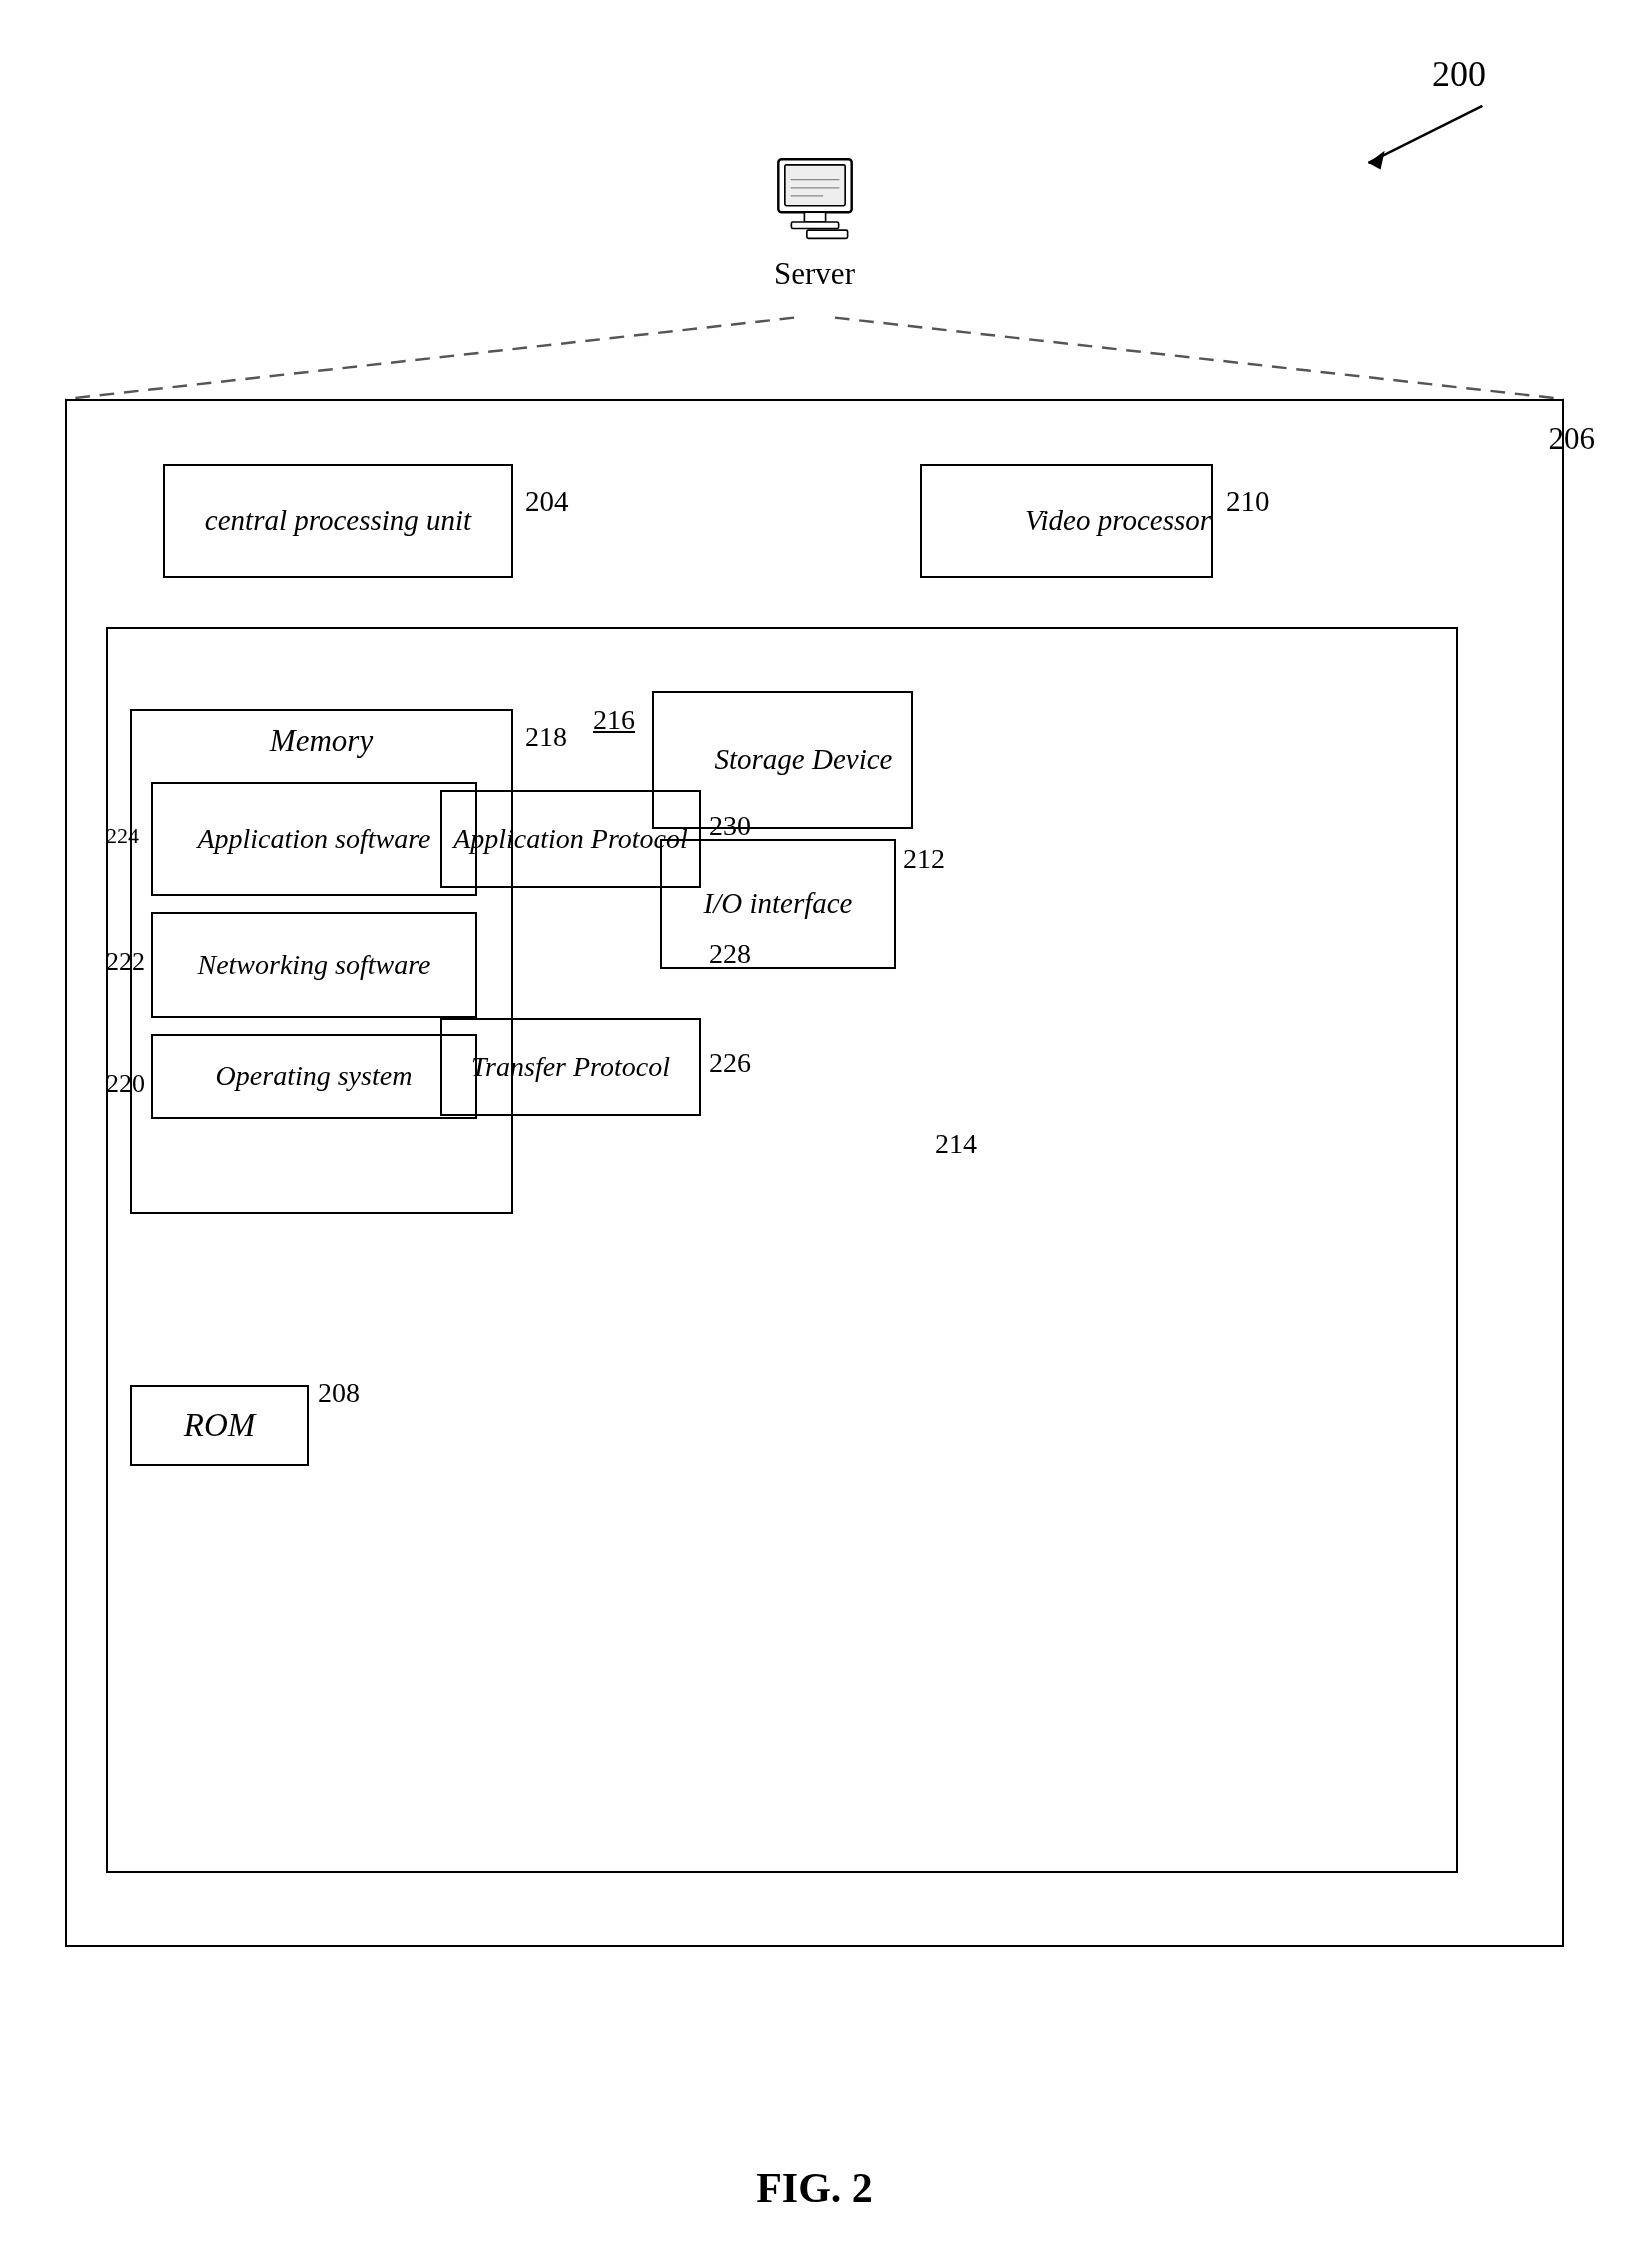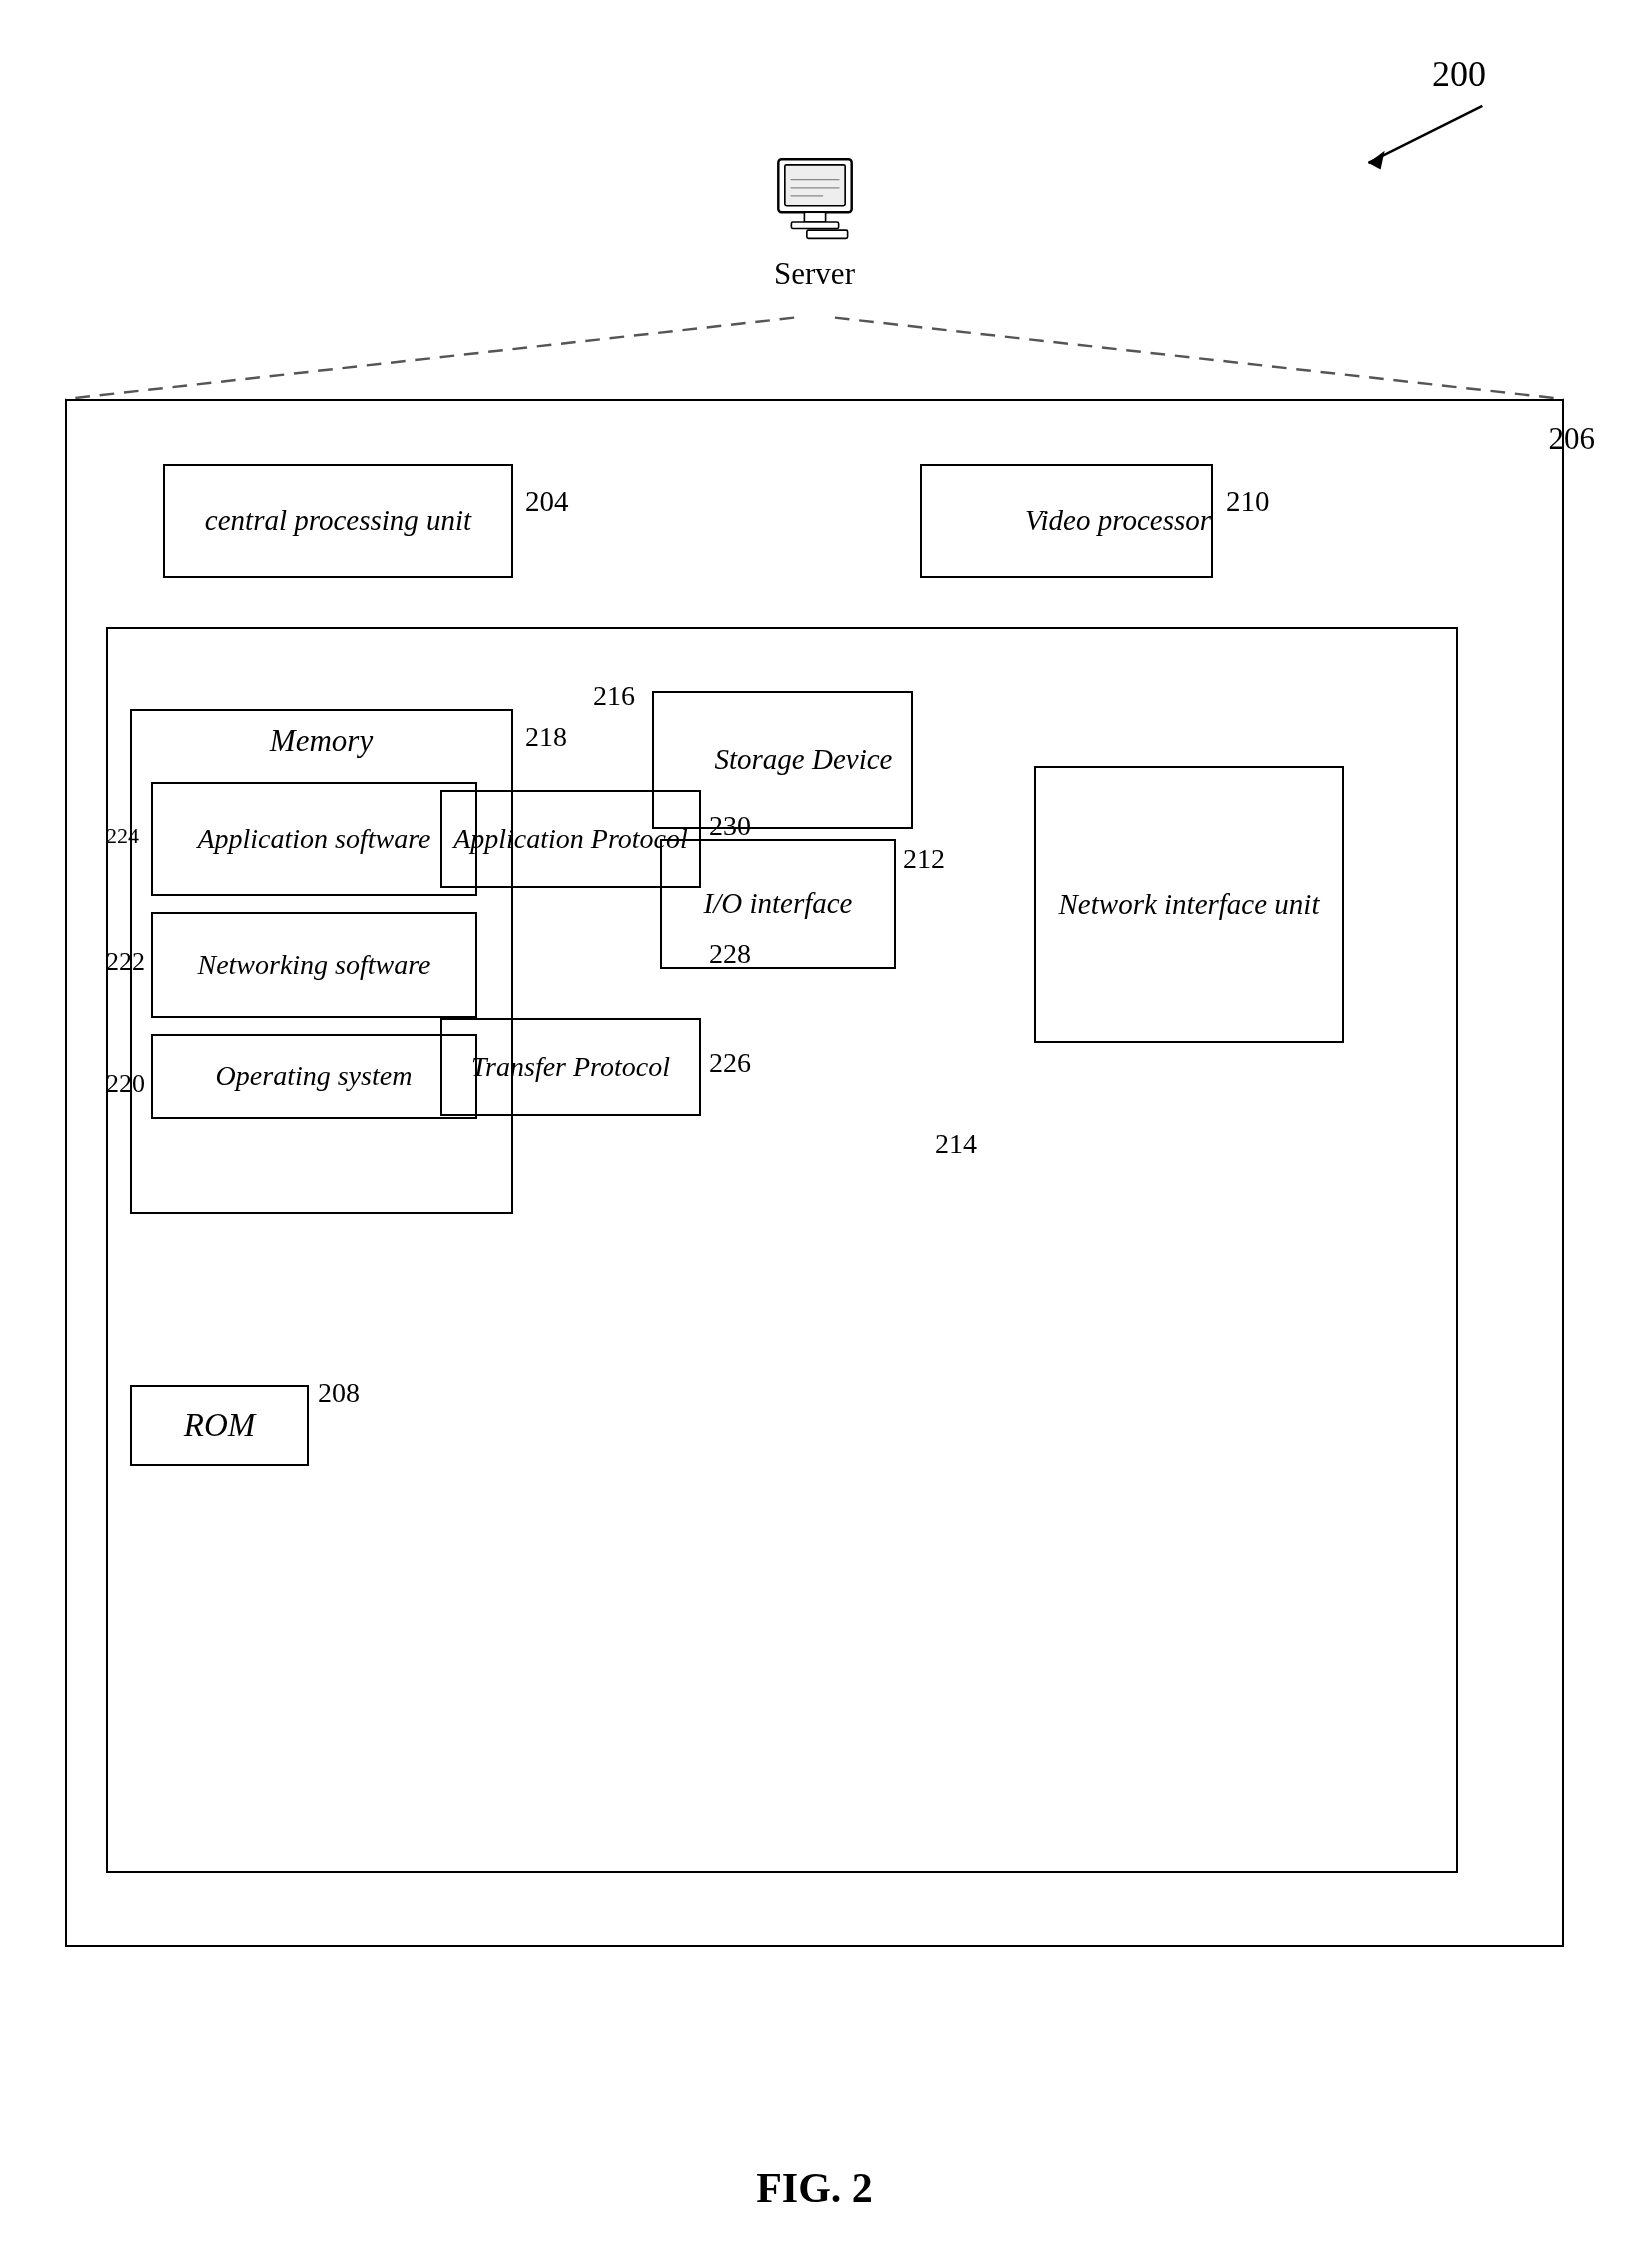--- a/index.html
+++ b/index.html
@@ -430,30 +430,27 @@
   <div style="position:absolute;top:947px;left:106px;font-size:26px;">222</div>
 
   <div class="os-box">
     <span>Operating system</span>
   </div>
   <div style="position:absolute;top:1069px;left:106px;font-size:26px;">220</div>
 
   <div class="storage-box">
     <span>Storage Device</span>
   </div>
-  <div style="position:absolute;top:680px;left:593px;font-size:28px;">216</div>
+  <div style="position:absolute;top:704px;left:593px;font-size:28px;text-decoration:underline;">216</div>
 
   <div class="io-box">
     <span>I/O interface</span>
   </div>
   <div style="position:absolute;top:843px;left:903px;font-size:28px;">212</div>
 
-  <div class="niu-box">
-    <span>Network interface unit</span>
-  </div>
 
   <div style="position:absolute;top:1128px;left:935px;font-size:28px;">214</div>
 
   <div class="app-proto-box">
     <span>Application Protocol</span>
   </div>
   <div style="position:absolute;top:810px;left:709px;font-size:28px;">230</div>
 
   <div style="position:absolute;top:938px;left:709px;font-size:28px;">228</div>
 

